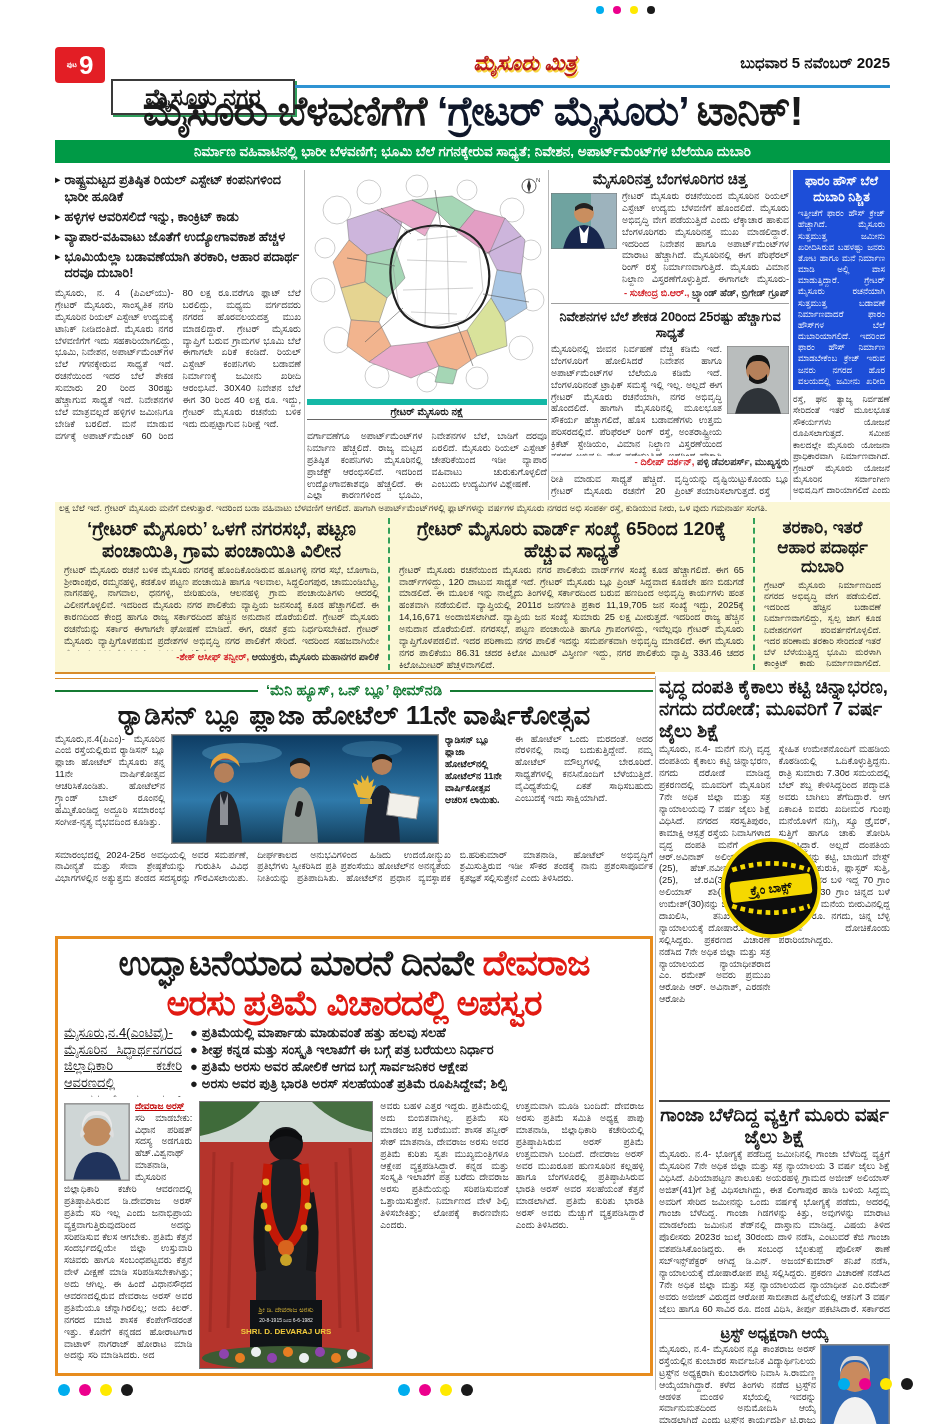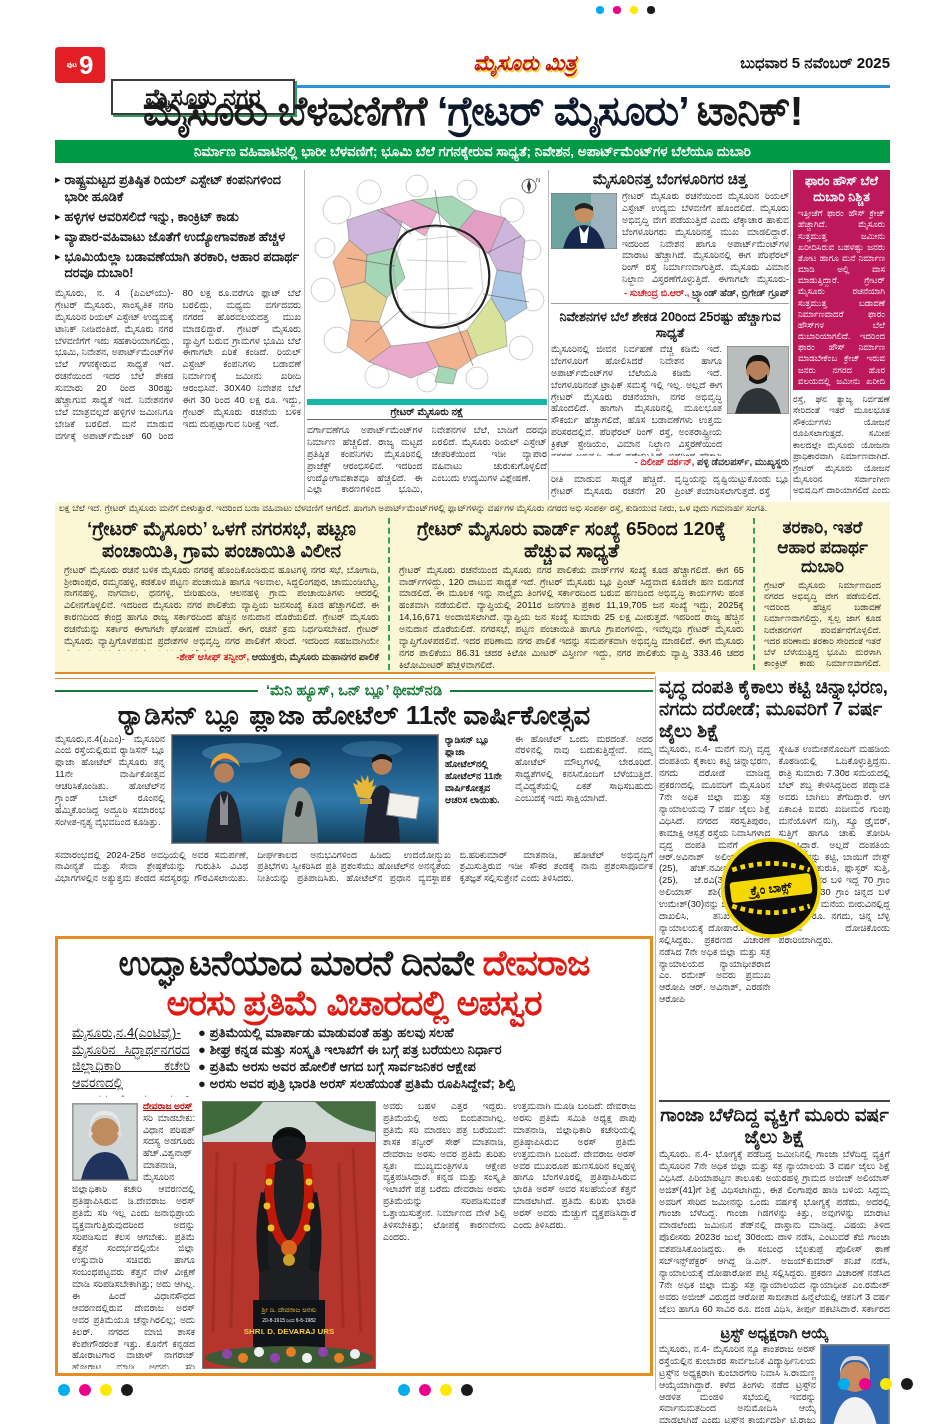--- a/index.html
+++ b/index.html
@@ -34,32 +34,32 @@
   
   #top-story{top:170px;left:55px;width:835px;height:330px;}
   #lead-bullets{position:absolute;left:0;top:2px;width:246px;}
   #lead-bullets .b{font-size:12.8px;font-weight:bold;line-height:1.32;margin-bottom:3px;display:flex;}
   #lead-bullets .b .mk{color:#111;margin-right:4px;font-size:11px;}
   #lead-body{position:absolute;left:0;top:118px;width:246px;height:212px;column-count:2;column-gap:9px;}
   #map-block{position:absolute;left:252px;top:0;width:240px;}
   #map-frame{width:240px;height:224px;background:#fff;}
   #map-caption{border-top:6px solid #14b8a6;border-bottom:1px solid #666;font-size:10px;font-weight:bold;
                text-align:center;padding:1px 0;margin-top:1px;}
-  #below-map{margin-top:5px;height:80px;column-count:2;column-gap:9px;}
+  #below-map{margin-top:11px;height:80px;column-count:2;column-gap:9px;}
   #mid-col{position:absolute;left:496px;top:0;width:238px;height:330px;}
   .op-head{font-size:15px;font-weight:bold;text-align:center;margin:0 0 3px 0;line-height:1.2;}
   .op-head2{font-size:12.8px;font-weight:bold;text-align:center;margin:3px 0;line-height:1.25;}
   .byline{color:#d42027;font-weight:bold;font-size:9.5px;text-align:right;}
   .byline .role{color:#333;font-weight:bold;}
   .photo-l{float:left;margin:2px 5px 2px 0;}
   .photo-r{float:right;margin:2px 0 2px 5px;}
   #op2{border-top:1px solid #9e9e9e;margin-top:4px;padding-top:2px;}
   #mid-cont{margin-top:3px;height:30px;column-count:2;column-gap:9px;border-top:1px solid #cfcfcf;padding-top:2px;}
   #right-col{position:absolute;left:738px;top:0;width:97px;height:330px;}
-  #farm-box{background:#be185d;color:#fff;padding:4px 5px;height:212px;overflow:hidden;}
+  #farm-box{background:#1d4ed8;color:#fff;padding:4px 5px;height:212px;overflow:hidden;}
   #farm-box h3{margin:0 0 3px 0;font-size:12.5px;text-align:center;line-height:1.25;}
   #farm-box p{margin:0;font-size:8.6px;line-height:1.3;text-align:justify;}
   #farm-tail{margin-top:4px;font-size:8.8px;line-height:1.3;height:100px;overflow:hidden;text-align:justify;}
 
   
   #band{top:502px;left:55px;width:835px;height:170px;background:#fbf7d5;}
   #band-strip{position:absolute;top:1px;left:4px;right:4px;height:13px;font-size:9px;overflow:hidden;
               white-space:nowrap;color:#222;}
   #band-cols{position:absolute;top:16px;left:0;right:0;bottom:2px;display:flex;}
   .band-sec{padding:0 9px;overflow:hidden;}
@@ -77,21 +77,21 @@
   #hotel h1{margin:2px 0 4px 0;text-align:center;font-size:26px;line-height:1.1;}
   #hotel-grid{display:flex;gap:6px;height:112px;}
   #hotel-left{width:110px;}
   #hotel-photo{width:266px;height:108px;border:1px solid #888;}
   #hotel-caption{width:64px;font-size:9.3px;font-weight:bold;line-height:1.3;}
   #hotel-right{flex:1;}
   #hotel-bottom{margin-top:4px;height:86px;column-count:3;column-gap:9px;}
 
   
   #statue{top:936px;left:55px;width:598px;height:440px;border:3px solid #e78c1e;box-sizing:border-box;
-          padding:4px 14px;}
+          padding:4px 6px;}
   #statue-head{text-align:center;font-size:35px;font-weight:bold;line-height:1.13;letter-spacing:-1px;}
   #statue-head .red{color:#e11a12;}
   #statue-top{display:flex;gap:8px;margin-top:3px;}
   #statue-dateline{width:118px;font-size:13px;line-height:1.28;height:72px;overflow:hidden;text-align:justify;text-decoration:underline;}
   #statue-bullets{flex:1;}
   #statue-bullets .b{font-size:13px;font-weight:bold;line-height:1.3;display:flex;}
   #statue-bullets .mk{margin-right:4px;}
   #statue-grid{display:flex;gap:7px;margin-top:4px;height:268px;}
   .st-col{flex:1;overflow:hidden;}
   #vish-photo{width:64px;height:76px;float:left;margin:2px 5px 1px 0;border:1px solid #999;}

